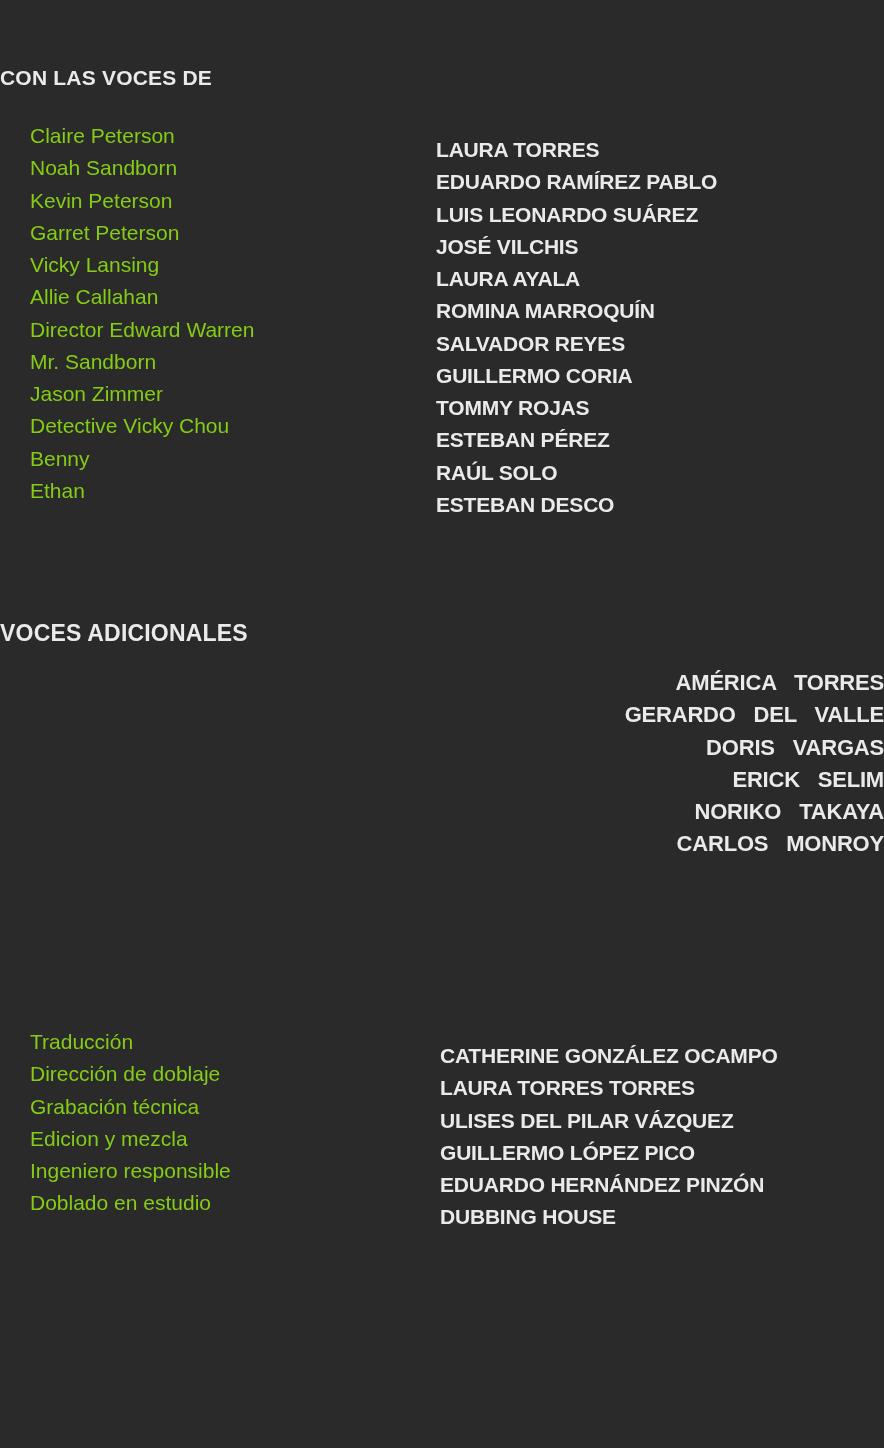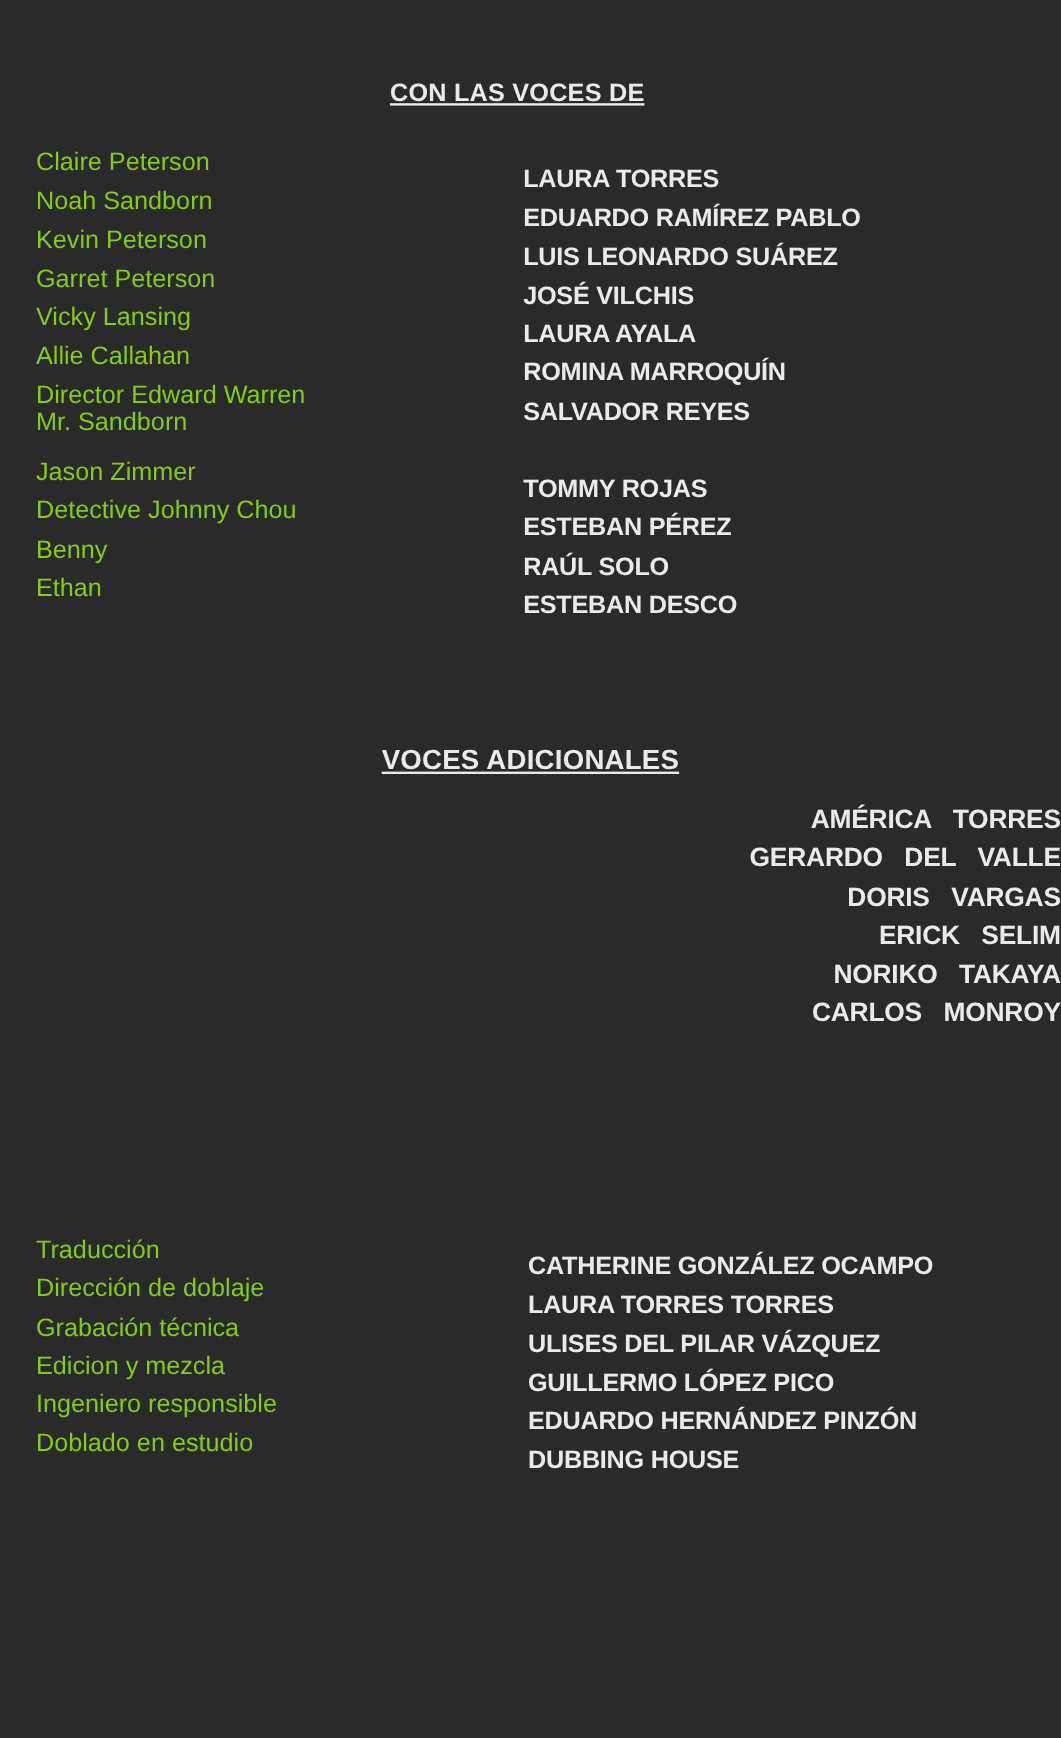--- a/index.html
+++ b/index.html
@@ -17,25 +17,23 @@
   .screen {
     position: absolute;
     inset: 0;
   }
   .section-heading {
     position: absolute;
     left: 0;
     width: 100%;
     margin: 0;
     box-sizing: border-box;
-    text-align: center;
     font-weight: bold;
     color: #eaeaea;
     letter-spacing: 0.2px;
-    text-decoration: underline;
   }
   .cast-heading {
     top: 62px;
     font-size: 21px;
     line-height: 32px;
     padding-right: 22px; 
   }
   .additional-heading {
     top: 617px;
     font-size: 23px;
@@ -138,29 +136,30 @@
         <span class="value">ROMINA MARROQUÍN</span>
       </div>
 
       <div class="credit-row">
         <span class="label">Director Edward Warren</span>
         <span class="value">SALVADOR REYES</span>
       </div>
 
       <div class="credit-row">
         <span class="label">Mr. Sandborn</span>
+        <span class="value">GUILLERMO CORIA</span>
       </div>
 
       <div class="credit-row">
         <span class="label">Jason Zimmer</span>
         <span class="value">TOMMY ROJAS</span>
       </div>
 
       <div class="credit-row">
-        <span class="label">Detective Johnny Chou</span>
+        <span class="label">Detective Vicky Chou</span>
         <span class="value">ESTEBAN PÉREZ</span>
       </div>
 
       <div class="credit-row">
         <span class="label">Benny</span>
         <span class="value">RAÚL SOLO</span>
       </div>
 
       <div class="credit-row">
         <span class="label">Ethan</span>

